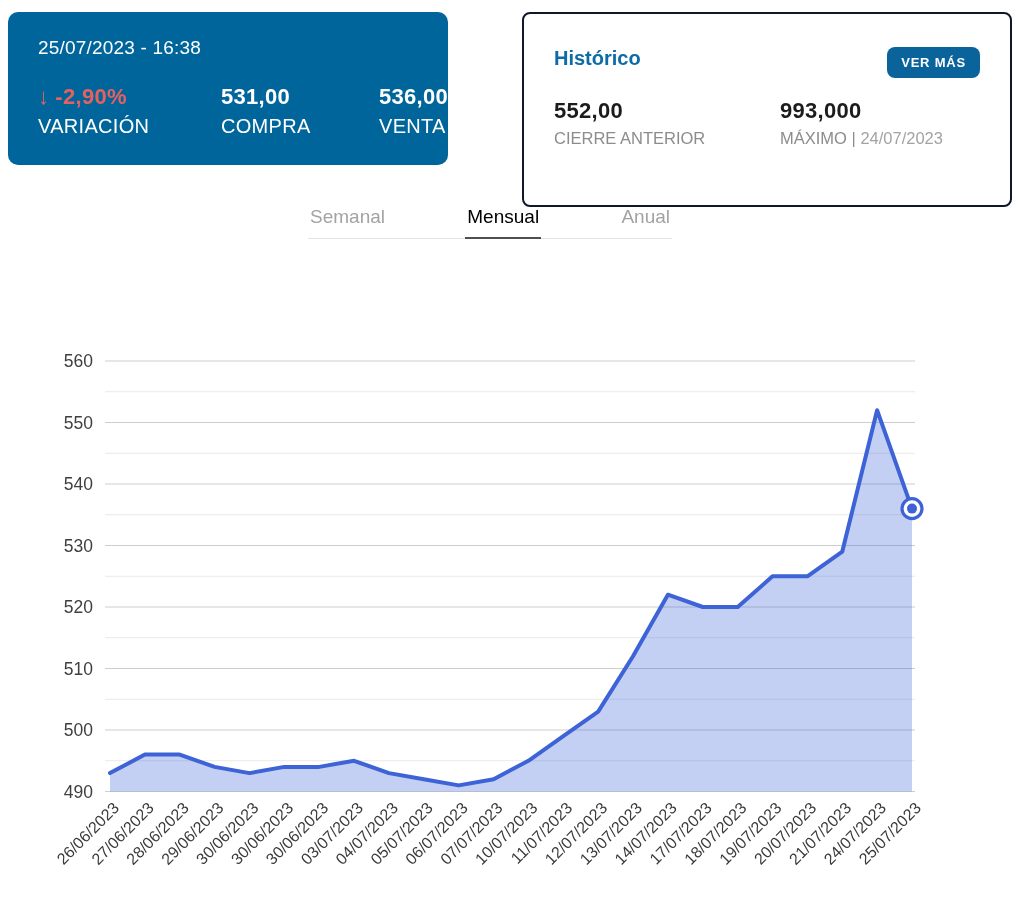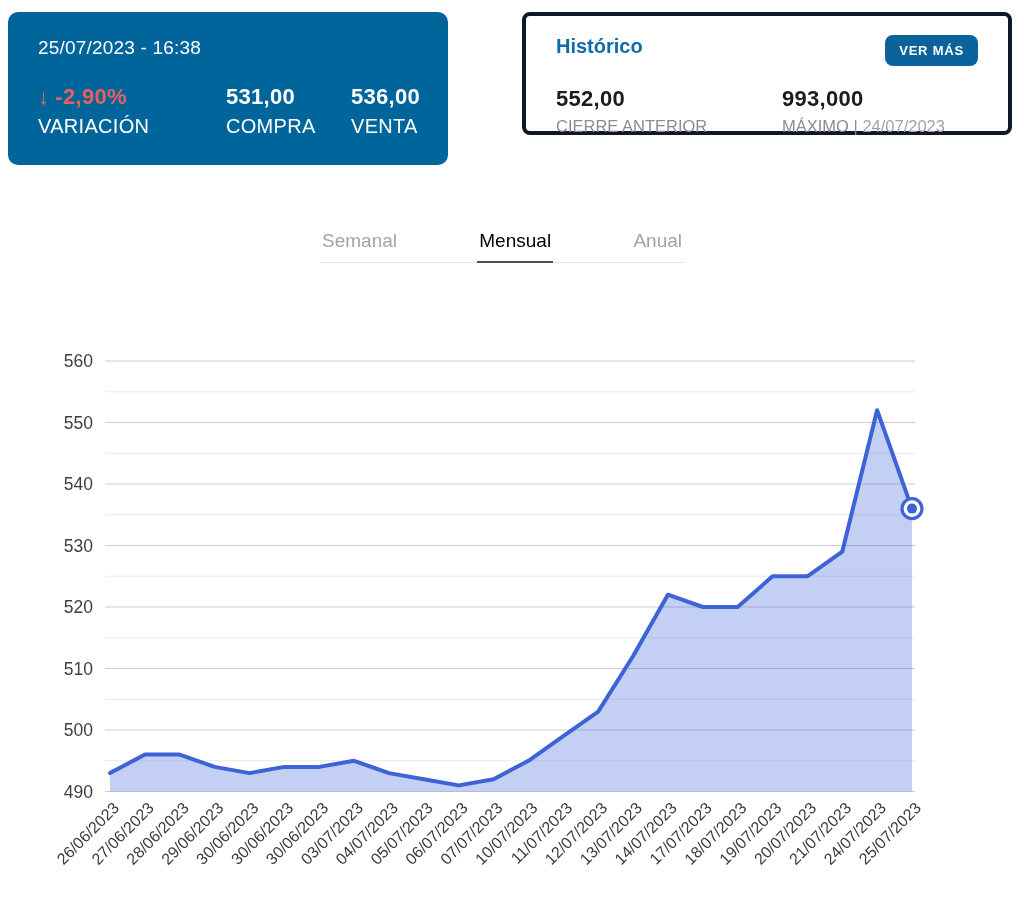--- a/index.html
+++ b/index.html
@@ -8,51 +8,50 @@
     font-family:"Liberation Sans",sans-serif;overflow:hidden;
     -webkit-font-smoothing:antialiased;
   }
   
   .quote-card{
     position:absolute;left:8px;top:12px;width:440px;height:153px;
     background:#00659b;border-radius:10px;box-sizing:border-box;
     padding:25px 30px;color:#ffffff;
   }
   .quote-date{font-size:19px;font-weight:500;letter-spacing:.2px;}
-  .quote-stats{display:flex;margin-top:25px;}
+  .quote-stats{display:flex;margin-top:25px;gap:33px;}
   .stat{min-width:150px;}
-  .stat.compra{min-width:125px;margin-left:38px;}
+  .stat.compra{min-width:125px;}
   .stat-value{font-size:22px;font-weight:700;letter-spacing:.3px;white-space:nowrap;}
   .stat-value.negative{color:#e66060;}
   .down-arrow{font-weight:700;margin-right:6px;}
   .stat-label{font-size:20px;margin-top:5px;letter-spacing:.3px;}
   
   .hist-card{
-    position:absolute;left:522px;top:12px;width:490px;height:123px;
-    background:#ffffff;border:4px solid #0f172a;border-radius:8px;
-    box-sizing:border-box;padding:19px 30px;
+    position:absolute;left:522px;top:12px;width:490px;height:195px;
+    background:#ffffff;border:2px solid #0f172a;border-radius:8px;
+    box-sizing:border-box;padding:33px 30px;
   }
   .hist-header{display:flex;justify-content:space-between;align-items:flex-start;}
   .hist-title{color:#0d6ba6;font-size:20px;font-weight:600;}
   .ver-mas-btn{
     background:#0a649b;color:#ffffff;border:none;border-radius:8px;
     font-family:inherit;font-size:13px;font-weight:700;letter-spacing:.8px;
     padding:8px 14px;cursor:pointer;
   }
   .hist-stats{display:flex;margin-top:20px;gap:24px;}
   .hist-stat{min-width:202px;}
   .hist-value{font-size:22px;font-weight:700;color:#1c1c1c;letter-spacing:.3px;}
   .hist-label{font-size:16.5px;color:#8c8c8c;margin-top:5px;white-space:nowrap;}
   .hist-label .lighter{color:#a3a3a3;}
   
   .tabs{
-    position:absolute;left:320px;top:206px;width:364px;
+    position:absolute;left:308px;top:206px;width:364px;
     display:flex;justify-content:space-between;
     border-bottom:1px solid #e4e4e4;
-    margin-top:24px;
   }
   .tab{
     font-size:19px;color:#a3a3a3;padding:0 2px 9px 2px;cursor:pointer;
   }
   .tab.active{
     color:#000000;font-weight:500;
     border-bottom:2px solid #4f4f4f;margin-bottom:-1px;
   }
   
   .chart-wrap{position:absolute;left:0;top:325px;width:1023px;height:580px;}

